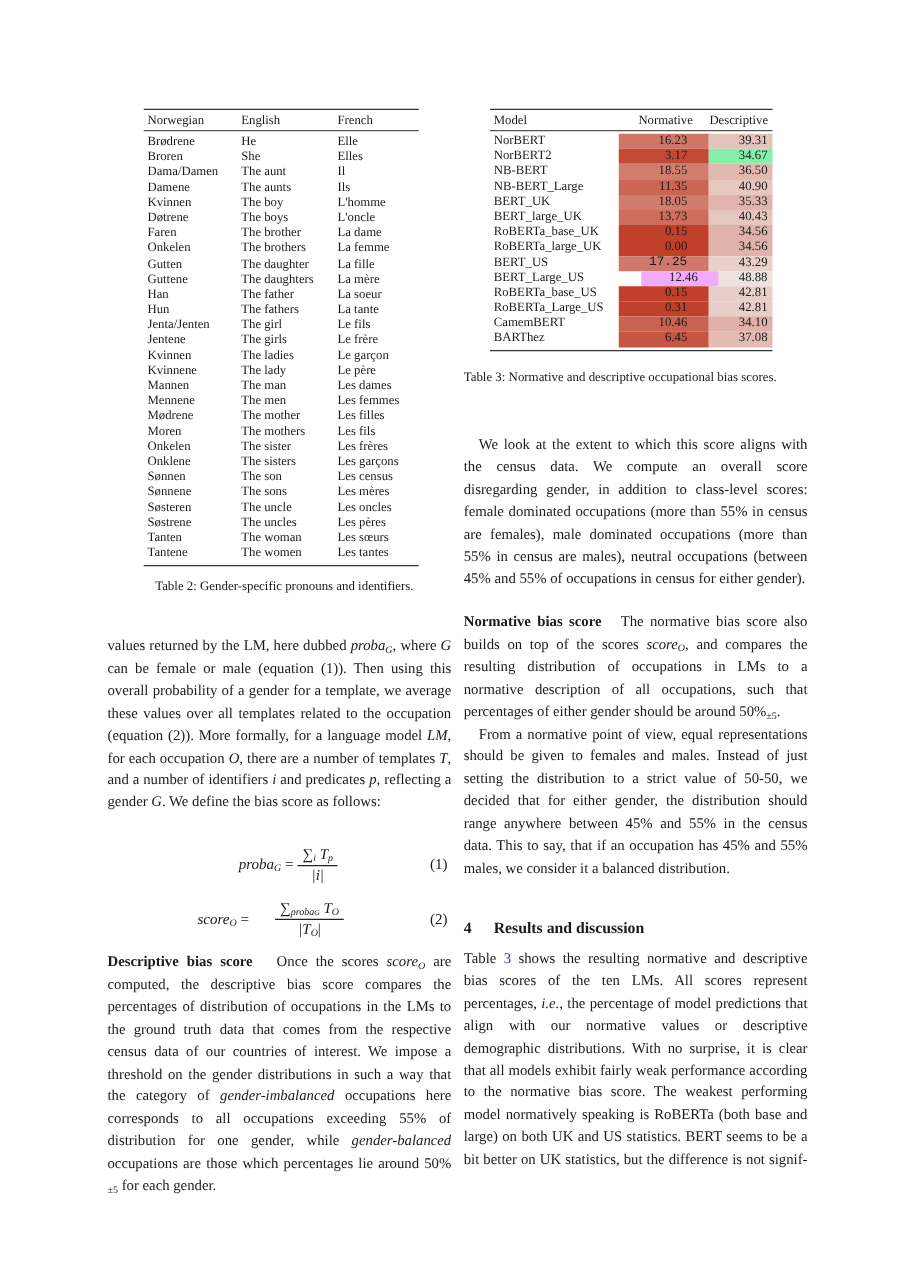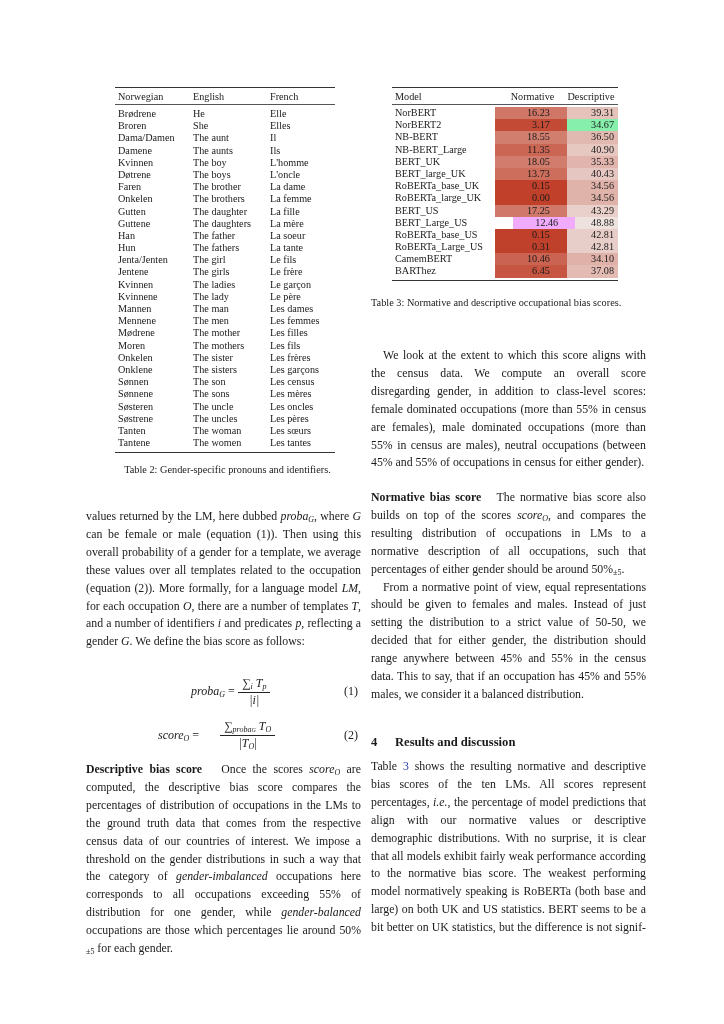--- a/index.html
+++ b/index.html
@@ -257,21 +257,21 @@
         <span class="n" style="background: rgb(192, 64, 43);">0.15</span>
         <span class="d" style="background: rgb(224, 179, 170);">34.56</span>
       </div>
       <div class="row">
         <span class="m">RoBERTa_large_UK</span>
         <span class="n" style="background: rgb(192, 64, 42);">0.00</span>
         <span class="d" style="background: rgb(224, 179, 170);">34.56</span>
       </div>
       <div class="row">
         <span class="m">BERT_US</span>
-        <span class="n" style="background: rgb(208, 121, 106);">17.25</span>
+        <span class="n" style="background: rgb(208, 121, 106); font-family: Liberation Mono, monospace;">17.25</span>
         <span class="d" style="background: rgb(233, 208, 202);">43.29</span>
       </div>
       <div class="row">
         <span class="m">BERT_Large_US</span>
         <span class="n" style="background: #f0abfc; margin-left: 36px;">12.46</span>
         <span class="d" style="background: rgb(238, 226, 223);">48.88</span>
       </div>
       <div class="row">
         <span class="m">RoBERTa_base_US</span>
         <span class="n" style="background: rgb(192, 64, 43);">0.15</span>

